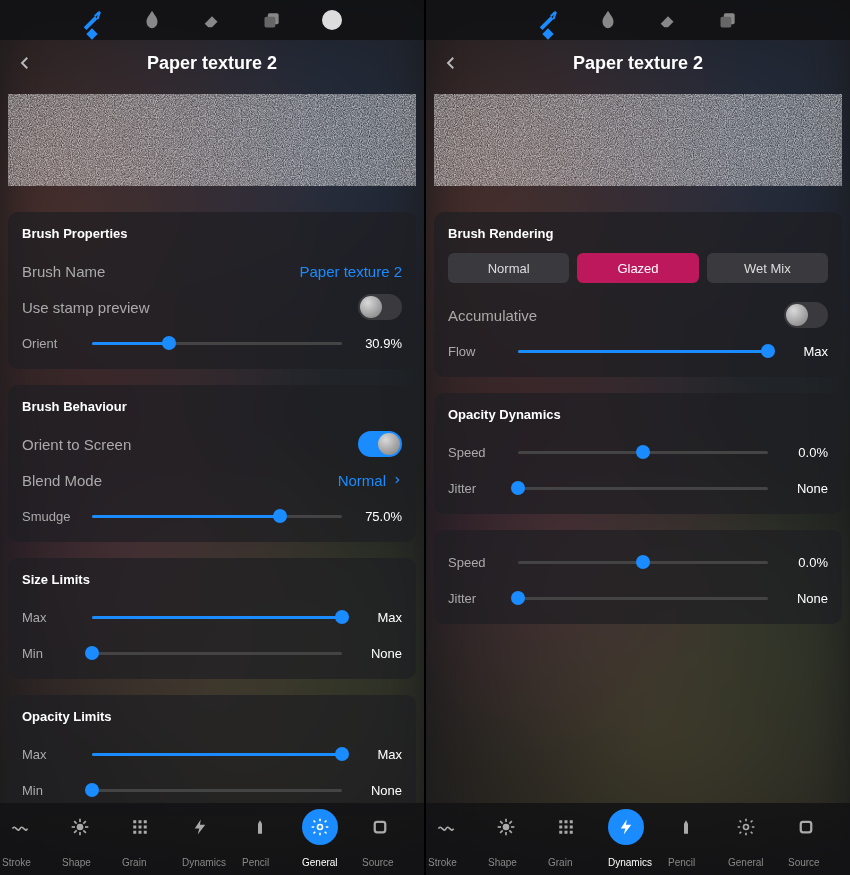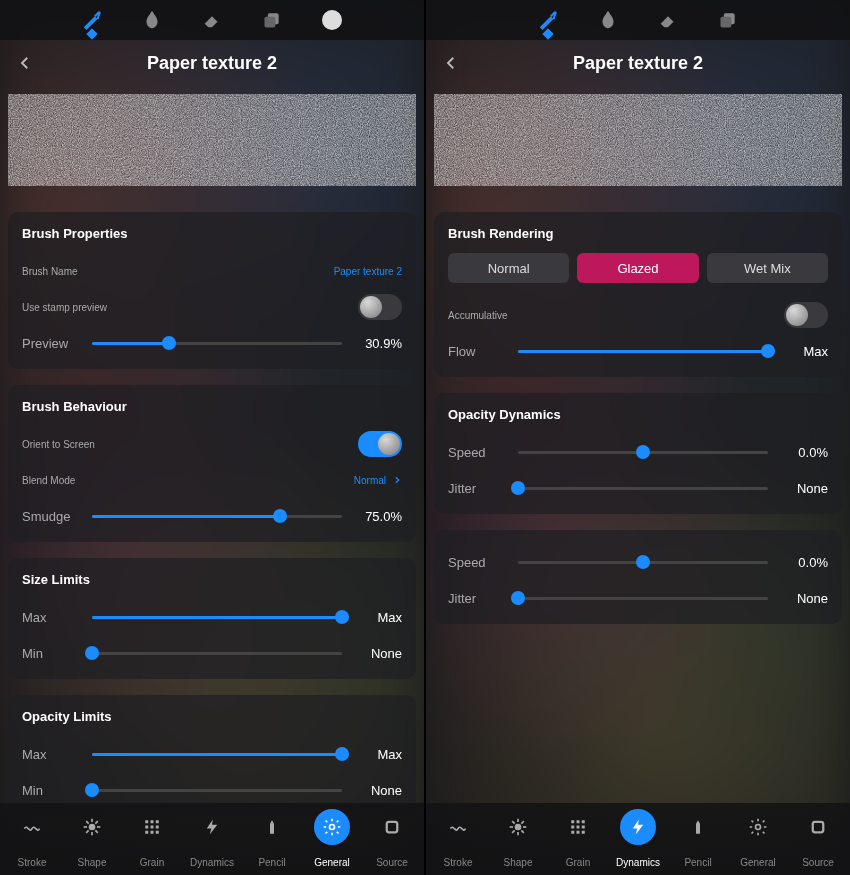--- a/index.html
+++ b/index.html
@@ -111,21 +111,21 @@
     font-size: 13px;
     font-weight: 700;
     color: #fff;
     margin-bottom: 12px;
   }
   .row {
     display: flex;
     align-items: center;
     justify-content: space-between;
     min-height: 36px;
-    font-size: 10px;
+    font-size: 15px;
     color: #aaa;
   }
   .row .label { flex: 0 0 auto; }
   .row .value-link { color: #1a8cff; cursor:pointer; }
   .row .value-right { display:flex; align-items:center; gap:6px; color:#1a8cff; }
   .slider-row {
     display: flex;
     align-items: center;
     min-height: 36px;
     gap: 10px;
@@ -200,21 +200,20 @@
     background: linear-gradient(to top, rgba(18,18,20,0.95), rgba(18,18,20,0.85));
     display: flex;
     justify-content: space-around;
     align-items: center;
     padding: 4px 2px 6px;
     z-index: 5;
   }
   .tab {
     display: flex;
     flex-direction: column;
-    align-items: center;
     gap: 12px;
     color: #888;
     font-size: 10px;
     cursor:pointer;
     flex:1;
   }
   .tab-circle {
     width: 36px; height: 36px;
     border-radius: 50%;
     display: flex;
@@ -295,21 +294,21 @@
             <span class="label">Brush Name</span>
             <span class="value-link">Paper texture 2</span>
           </div>
           <div class="row">
             <span class="label">Use stamp preview</span>
             <div class="toggle">
                 <div class="knob"></div>
               </div>
           </div>
           <div class="slider-row">
-            <span class="label">Preview</span>
+            <span class="label">Orient</span>
             <div class="slider-track">
               <div class="slider-fill" style="width:30.9%"></div>
               <div class="slider-thumb" style="left:30.9%"></div>
             </div>
             <span class="val">30.9%</span>
           </div>
         </div>
 
         <div class="card">
           <div class="card-title">Brush Behaviour</div>

